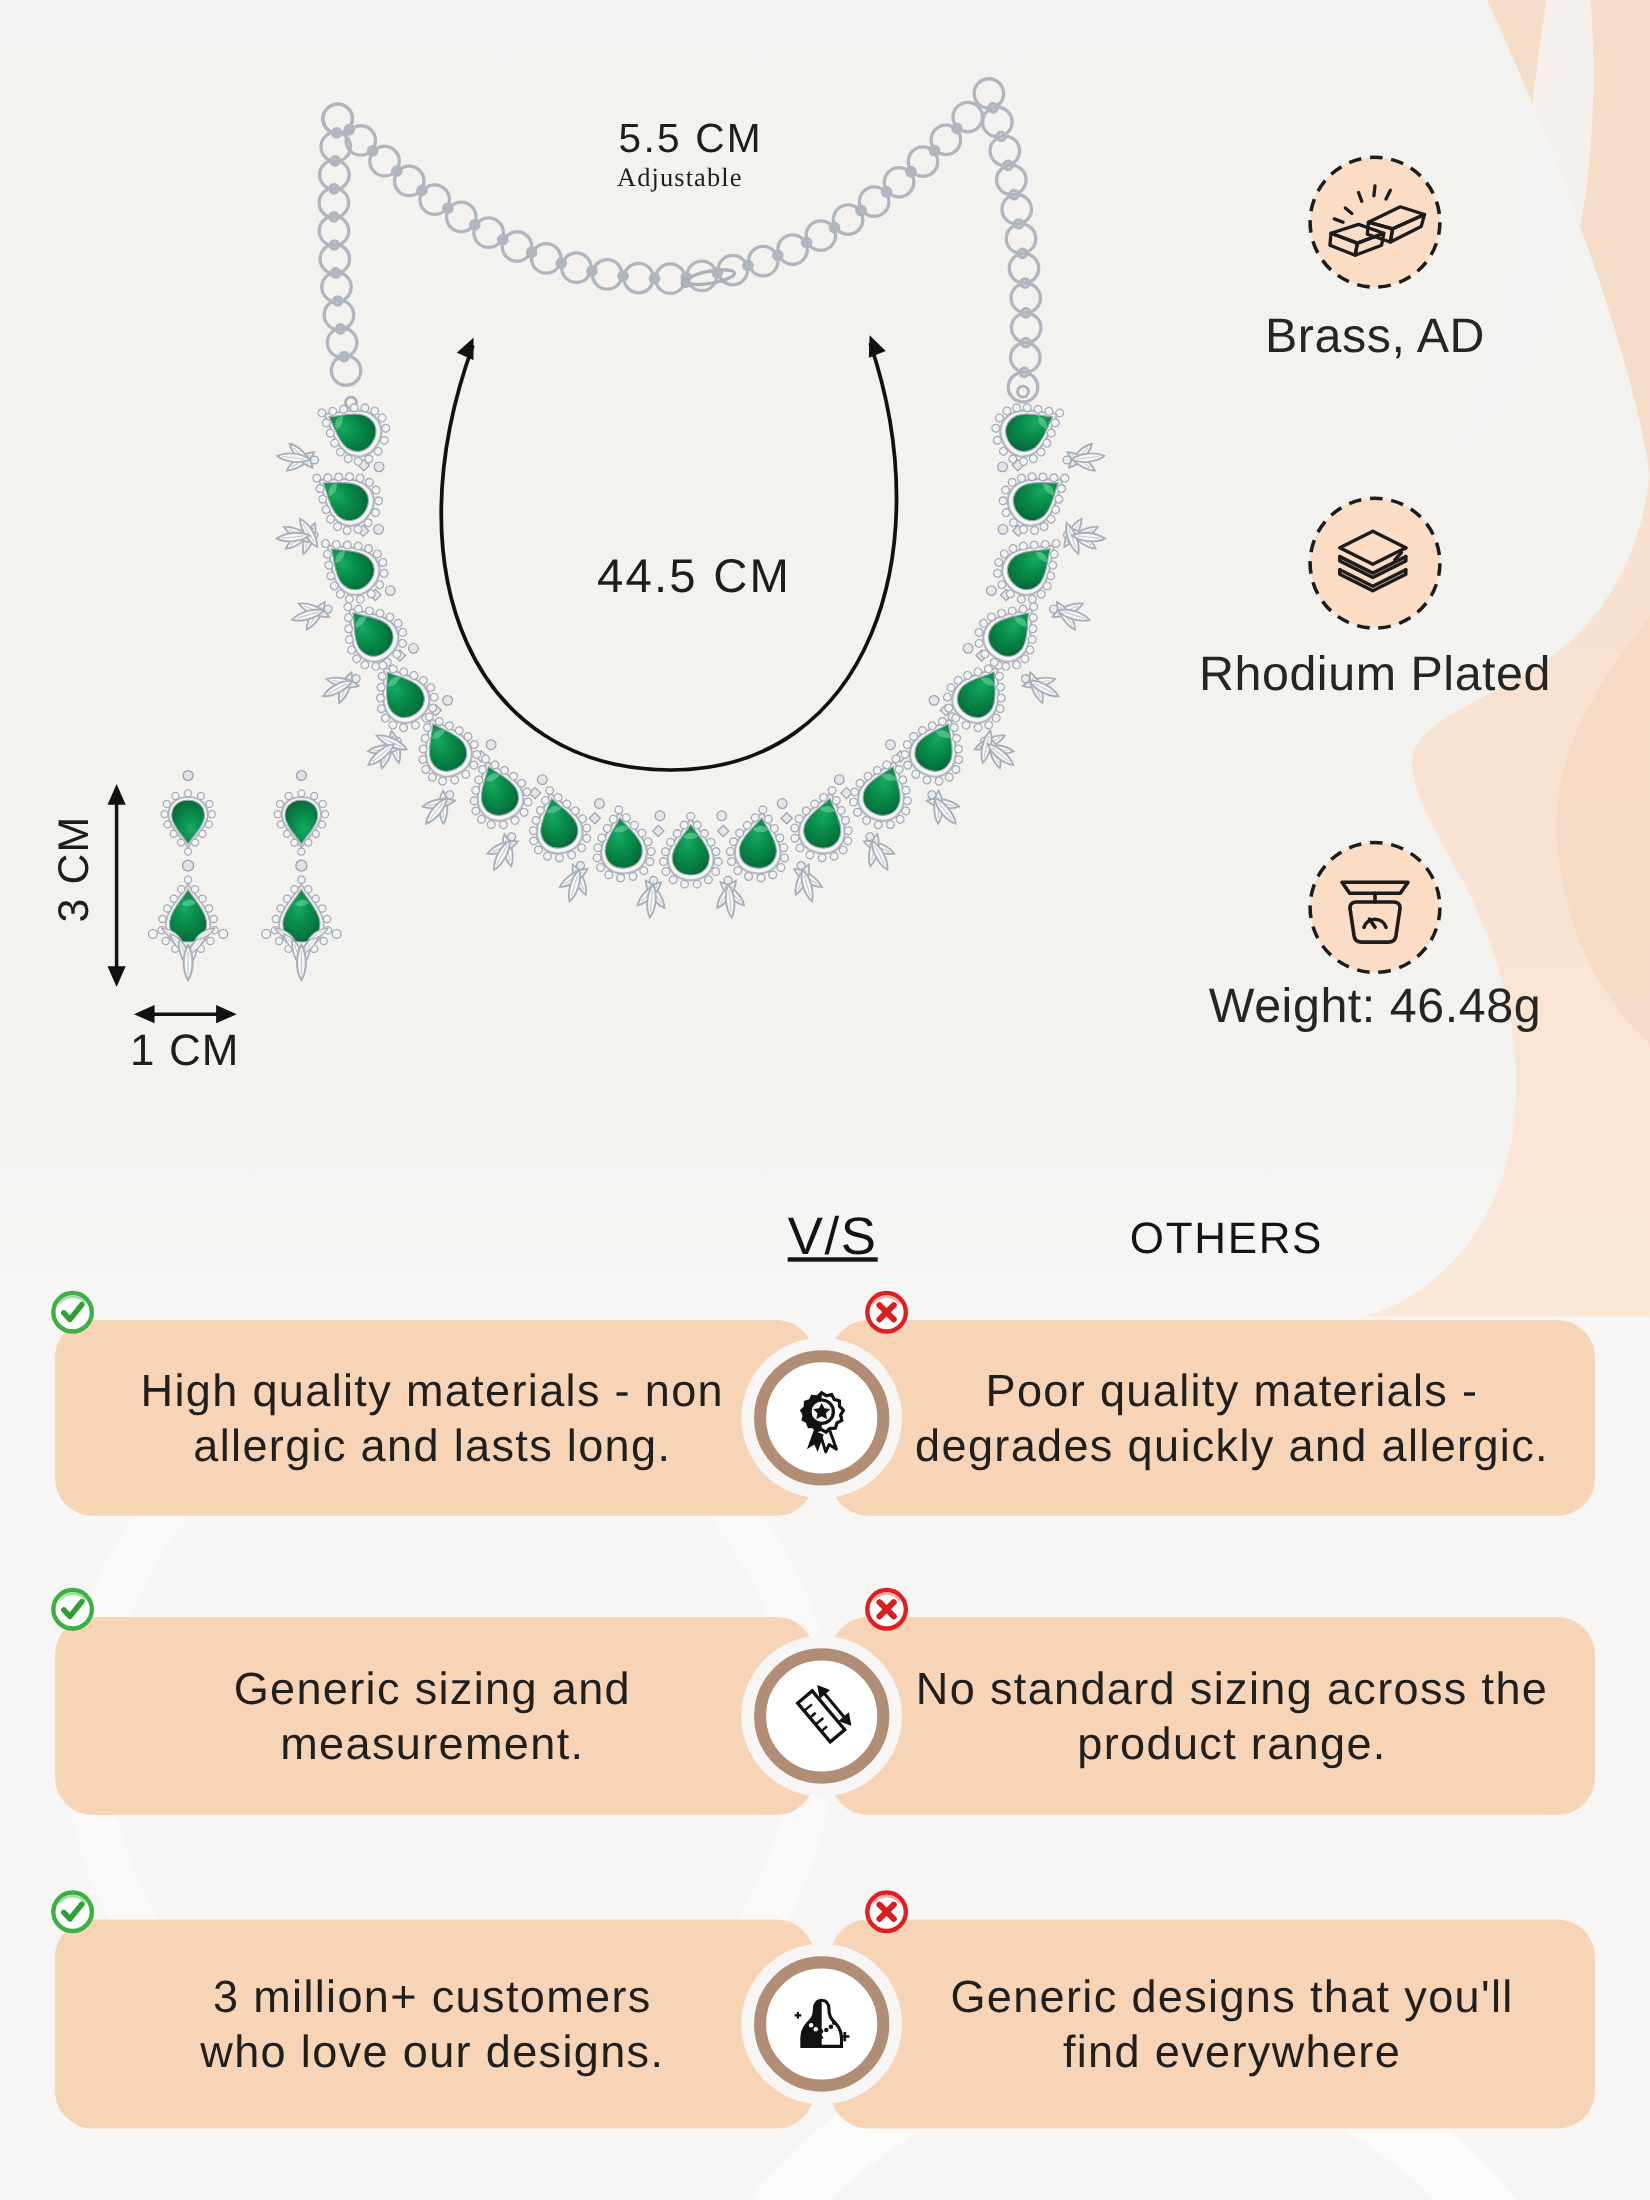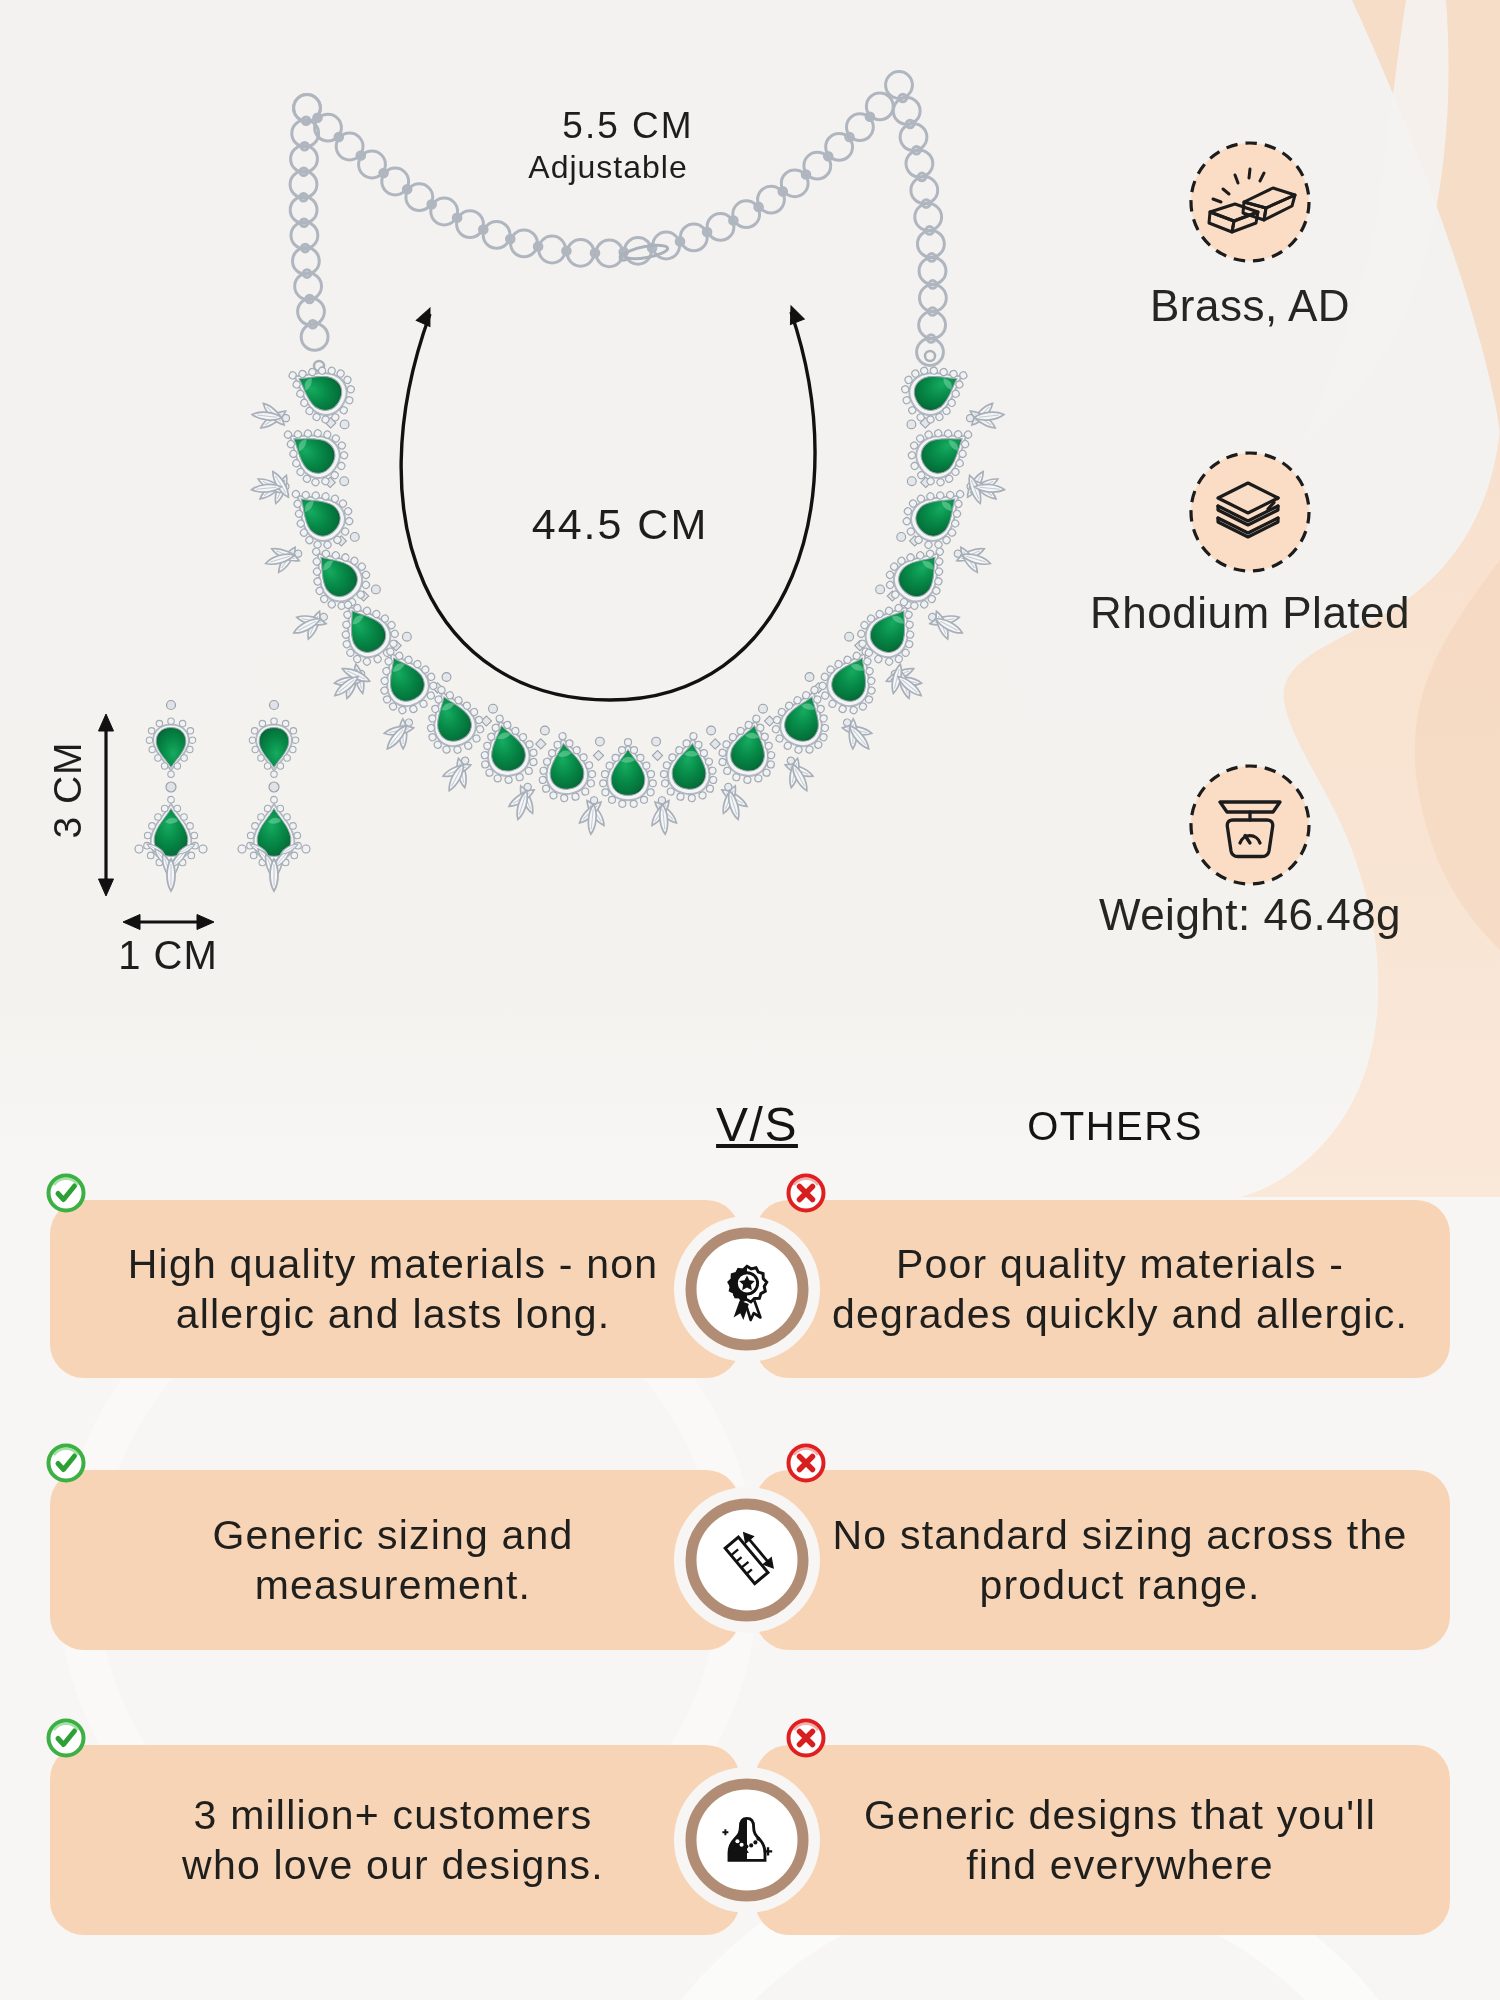--- a/index.html
+++ b/index.html
@@ -12,22 +12,22 @@
   .spec-label{position:absolute;text-align:center;font-size:44px;letter-spacing:0.5px;color:#252522;}
   .header{position:absolute;top:1104px;font-size:40px;letter-spacing:1.5px;color:#141414;text-align:center;}
   .header-vs{top:1097px;font-size:48px;text-decoration:underline;}
   .box{position:absolute;background:#f8d4b6;border-radius:34px;}
   .notch{position:absolute;width:146px;height:146px;border-radius:50%;background:#f7f6f4;}
   .ringc{position:absolute;width:124px;height:124px;}
   .badge{position:absolute;}
   .rowtext{position:absolute;display:flex;align-items:center;justify-content:center;text-align:center;
     font-size:41px;line-height:50px;letter-spacing:1.2px;white-space:pre-line;color:#1f1f1d;}
   .m55{left:478px;top:105px;width:300px;font-size:37px;letter-spacing:2px;}
-  .madj{left:458px;top:149px;width:300px;font-size:32px;letter-spacing:1px;}
-  .m44{left:470px;top:500px;width:300px;font-size:43px;letter-spacing:2px;}
+  .madj{left:468px;top:149px;width:300px;font-size:24px;letter-spacing:1px;font-family:Liberation Serif, serif;}
+  .m44{left:481px;top:500px;width:300px;font-size:43px;letter-spacing:2px;}
   .m3{left:-32px;top:768px;width:200px;font-size:39px;letter-spacing:1px;transform:rotate(-90deg);}
   .m1{left:68px;top:933px;width:200px;font-size:40px;letter-spacing:1px;}
 </style>
 </head>
 <body>
 
 <div class="page">
 <svg class="abs" width="1500" height="2000" viewBox="0 0 1500 2000" style="z-index:0">
  <defs>
   <linearGradient id="blobg" x1="0" y1="0" x2="0" y2="1">

